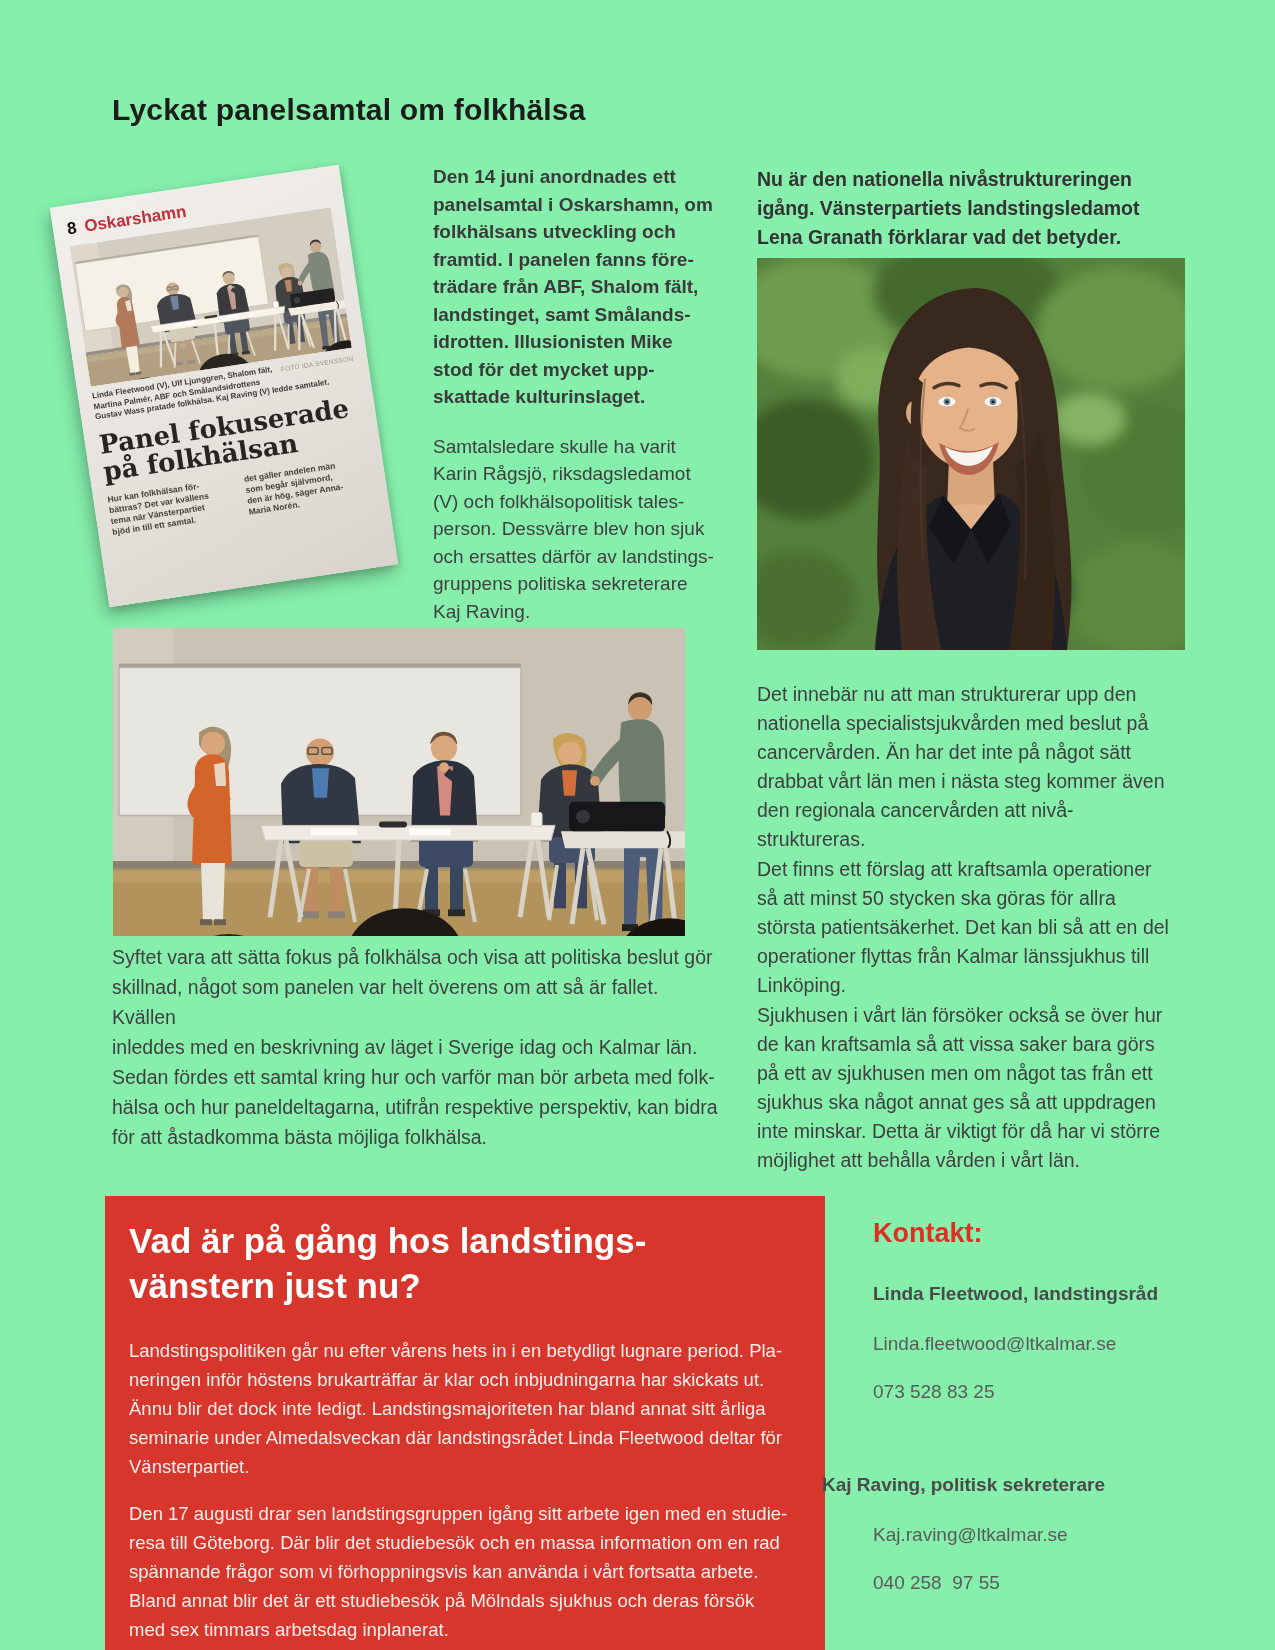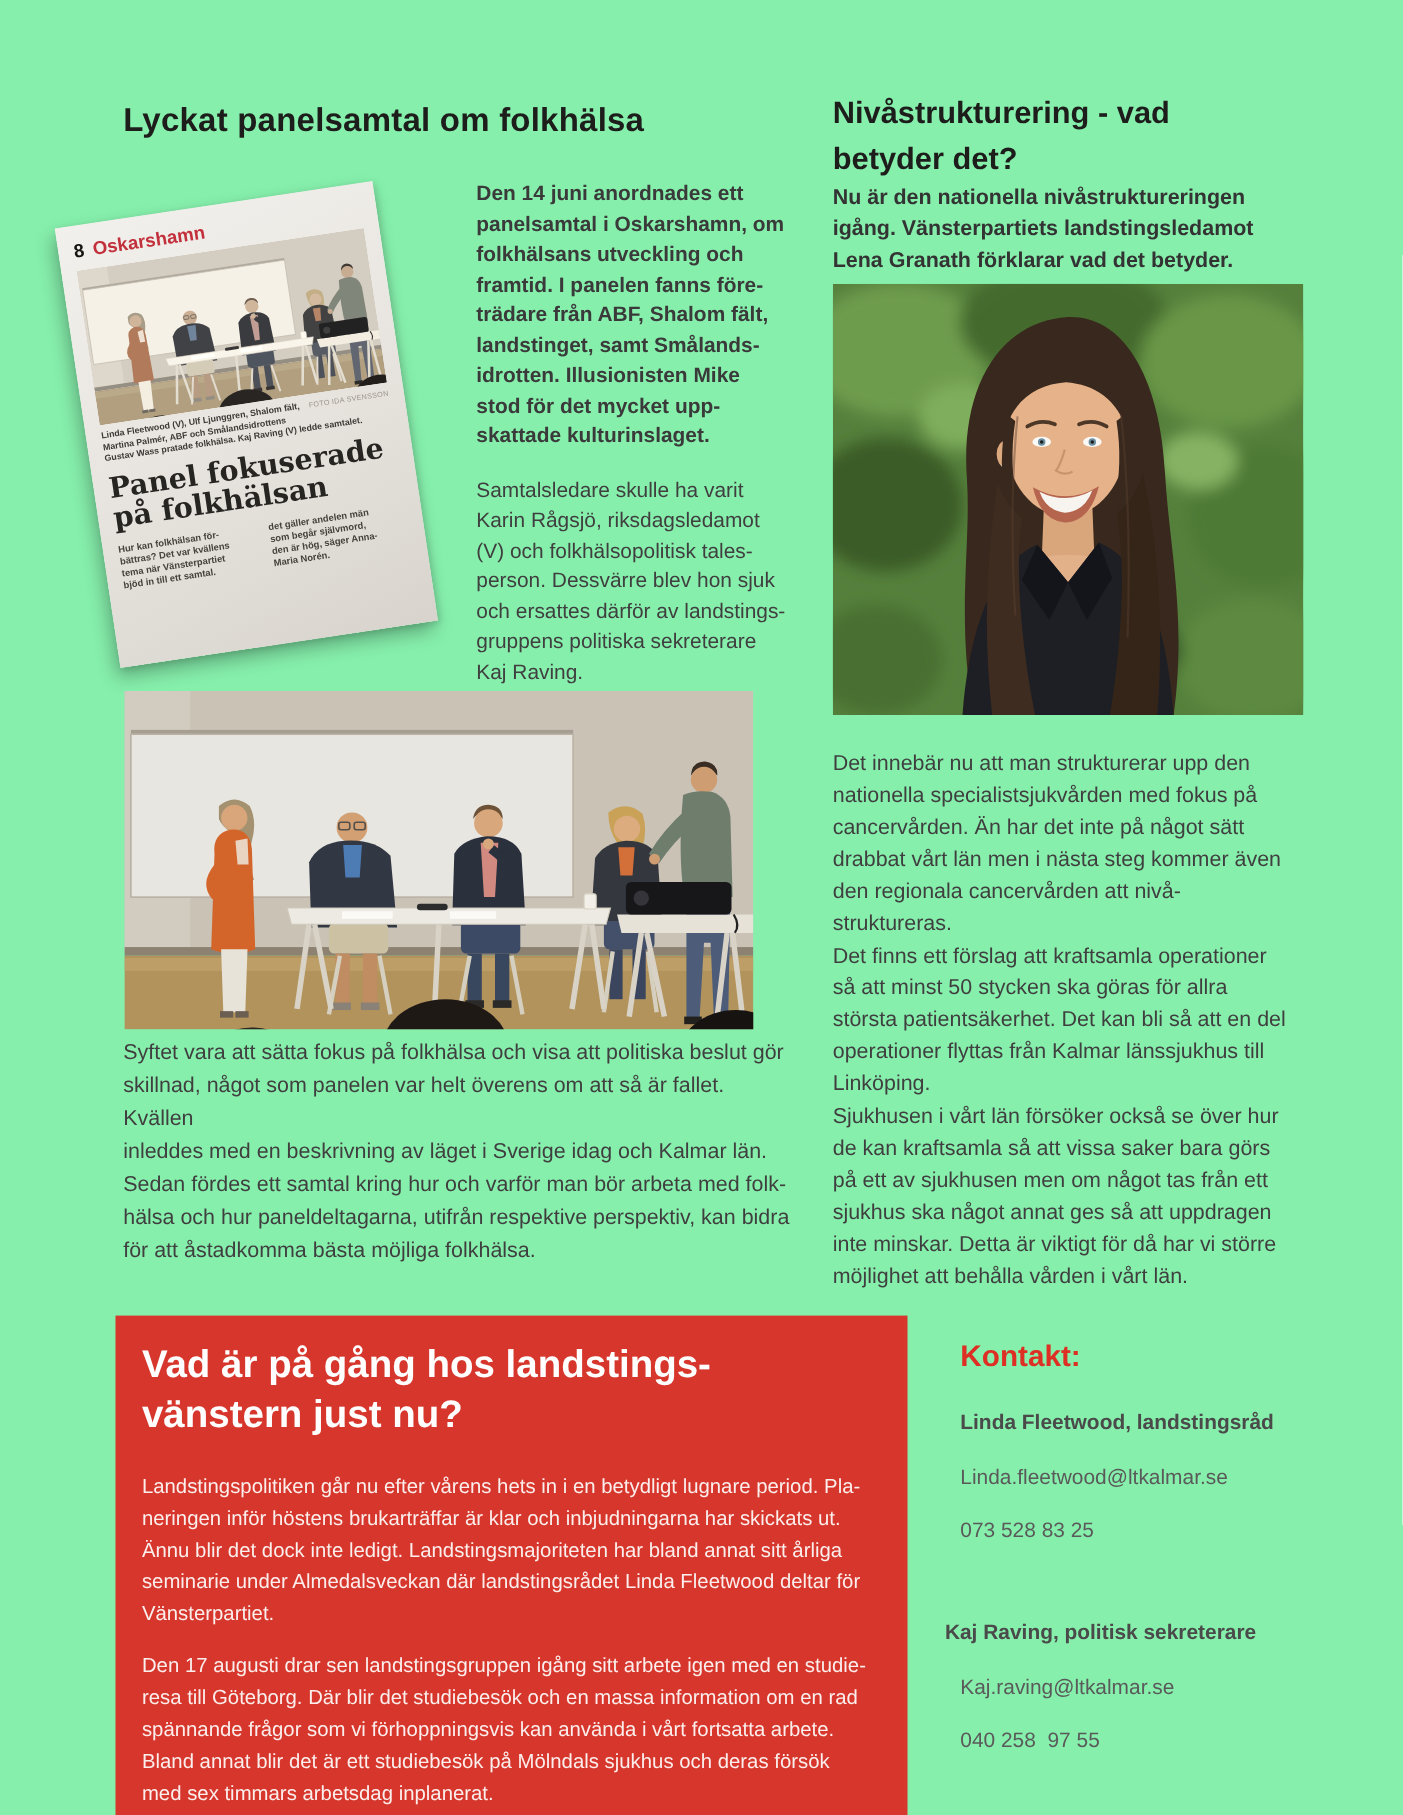--- a/index.html
+++ b/index.html
@@ -55,21 +55,21 @@
           padding:22px 24px;box-sizing:border-box;color:#fff;}
   .redbox h2{margin:0;font-size:35px;line-height:45px;font-weight:700;color:#ffffff;}
   .redbox .p1{margin-top:28px;font-size:18.5px;line-height:29px;color:#fbeeec;}
   .redbox .p2{margin-top:18px;font-size:18.5px;line-height:29px;color:#fbeeec;}
 
   
   .contact-h{left:873px;top:1218px;font-size:27px;font-weight:800;color:#dd2f23;}
   .c-name{font-size:19px;font-weight:700;color:#4a4a4a;}
   .c-line{font-size:19px;color:#5a5a5a;}
   .cn1{left:873px;top:1283px;} .ce1{left:873px;top:1333px;} .cp1{left:873px;top:1381px;}
-  .cn2{left:859px;top:1474px;} .ce2{left:873px;top:1524px;text-align:right;} .cp2{left:873px;top:1572px;}
+  .cn2{left:822px;top:1474px;} .ce2{left:873px;top:1524px;text-align:right;} .cp2{left:873px;top:1572px;}
 </style>
 </head>
 <body>
 
 <svg width="0" height="0" style="position:absolute">
   <defs>
     <filter id="blur6" x="-40%" y="-40%" width="180%" height="180%">
         <feGaussianBlur stdDeviation="7"></feGaussianBlur>
       </filter>
 
@@ -265,34 +265,32 @@
       </svg>
   </div>
 
   <div class="abs para-wide pre">Syftet vara att sätta fokus på folkhälsa och visa att politiska beslut gör
 skillnad, något som panelen var helt överens om att så är fallet. Kvällen
 inleddes med en beskrivning av läget i Sverige idag och Kalmar län.
 Sedan fördes ett samtal kring hur och varför man bör arbeta med folk-
 hälsa och hur paneldeltagarna, utifrån respektive perspektiv, kan bidra
 för att åstadkomma bästa möjliga folkhälsa.</div>
 
-  <div class="abs h-right pre">Nivåstrukturering - vad
-betyder det?</div>
   <div class="abs r-intro pre">Nu är den nationella nivåstruktureringen
 igång. Vänsterpartiets landstingsledamot
 Lena Granath förklarar vad det betyder.</div>
 
   <div class="abs lena-photo">
     <svg viewBox="0 0 428 390" preserveAspectRatio="none">
         <use href="#lena-portrait"></use>
       </svg>
   </div>
 
   <div class="abs r-col rp1 pre">Det innebär nu att man strukturerar upp den
-nationella specialistsjukvården med fokus på
+nationella specialistsjukvården med beslut på
 cancervården. Än har det inte på något sätt
 drabbat vårt län men i nästa steg kommer även
 den regionala cancervården att nivå-
 struktureras.</div>
   <div class="abs r-col rp2 pre">Det finns ett förslag att kraftsamla operationer
 så att minst 50 stycken ska göras för allra
 största patientsäkerhet. Det kan bli så att en del
 operationer flyttas från Kalmar länssjukhus till
 Linköping.</div>
   <div class="abs r-col rp3 pre">Sjukhusen i vårt län försöker också se över hur

